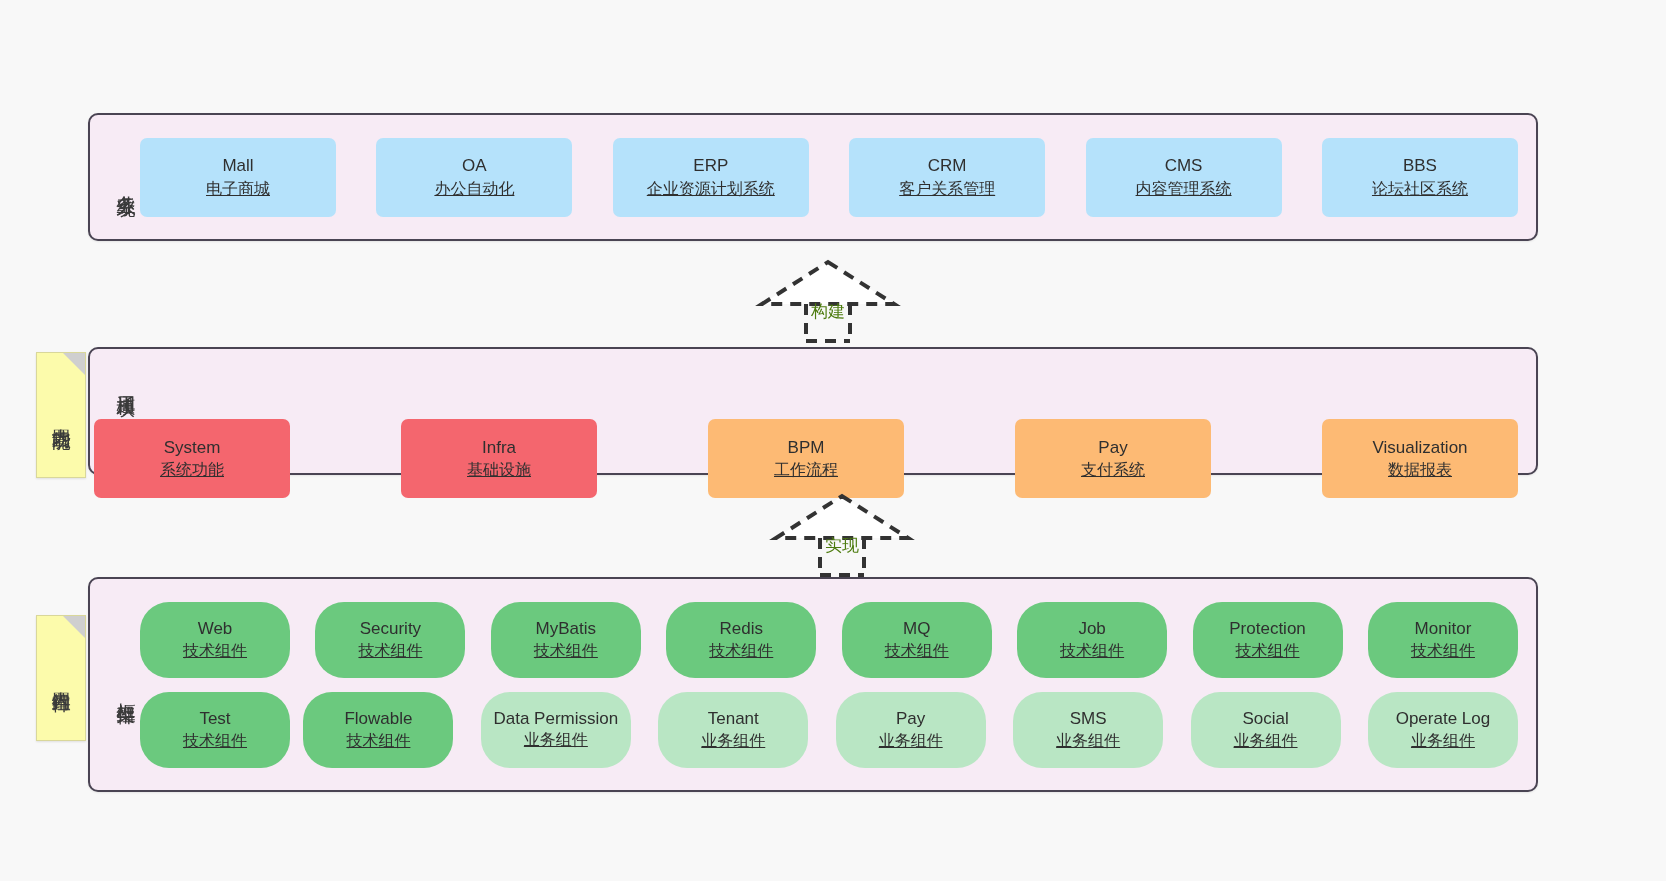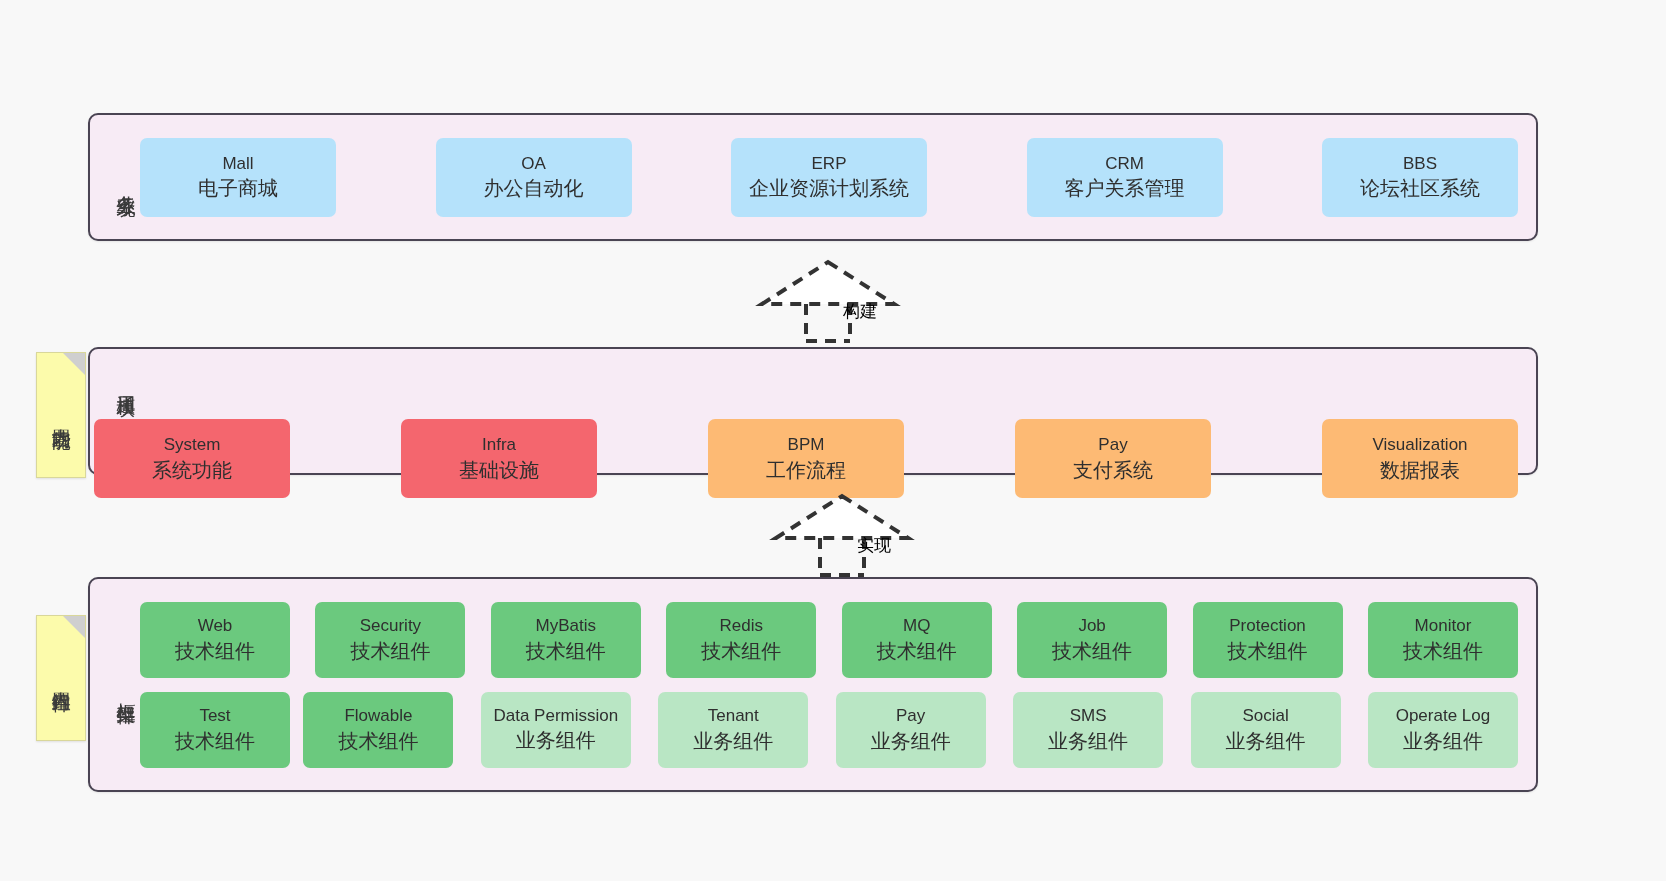--- a/index.html
+++ b/index.html
@@ -69,29 +69,29 @@
     align-items:center;
     justify-content:center;
     text-align:center;
     box-sizing:border-box;
     font-size:17px;
     line-height:1.32;
     color:#2f2f2f;
     padding:6px 4px;
   }
   .node .nm{font-size:17px;}
-  .node .sub{font-size:20px;}
+  .node .sub{font-size:16px;text-decoration:underline;}
 
   
   .biz .node{width:196px;height:79px;background:#b5e2fb;}
   
   .mod .node{width:196px;height:79px;background:#fdba74;}
   .mod .node.hot{background:#f4666e;}
   
-  .fw .node{width:150px;height:76px;background:#6bc97e;}
+  .fw .node{width:150px;height:76px;background:#6bc97e;border-radius:29px;}
   .fw .node.biz-comp{background:#b9e6c4;margin-left:14px;}
   .fw .node.tall-wrap .nm{line-height:1.2;}
 
   
   .note{
     position:absolute;
     background:#fcfbab;
     border:1px solid #d9d79a;
     box-sizing:border-box;
     display:flex;
@@ -116,26 +116,25 @@
 
   
   .arrow{position:absolute;}
   .arrow svg{display:block;overflow:visible;}
   .arrow .alabel{
     position:absolute;
     left:50%;
     transform:translateX(-50%);
     bottom:20px;
     font-size:17px;
-    color:#000000;
+    color:#4d7c0f;
     background:transparent;
     white-space:nowrap;
     padding:0 2px;
     user-select:none;
-    margin-left:32px;
   }
 </style>
 </head>
 <body>
 
 <div class="canvas">
 
   <div class="layer biz" style="left:88px;top:113px;width:1450px;height:128px;">
     <div class="layer-title">业务系统</div>
     <div class="layer-body">
@@ -147,20 +146,24 @@
         <span class="nm">OA</span>
         <span class="sub">办公自动化</span>
       </div>
       <div class="node">
         <span class="nm">ERP</span>
         <span class="sub">企业资源计划系统</span>
       </div>
       <div class="node">
         <span class="nm">CRM</span>
         <span class="sub">客户关系管理</span>
+      </div>
+      <div class="node">
+        <span class="nm">CMS</span>
+        <span class="sub">内容管理系统</span>
       </div>
       <div class="node">
         <span class="nm">BBS</span>
         <span class="sub">论坛社区系统</span>
       </div>
     </div>
   </div>
 
   <div class="arrow" style="left:758px;top:258px;width:140px;height:85px;">
     <svg width="140" height="85" viewBox="0 0 140 85" aria-hidden="true">

